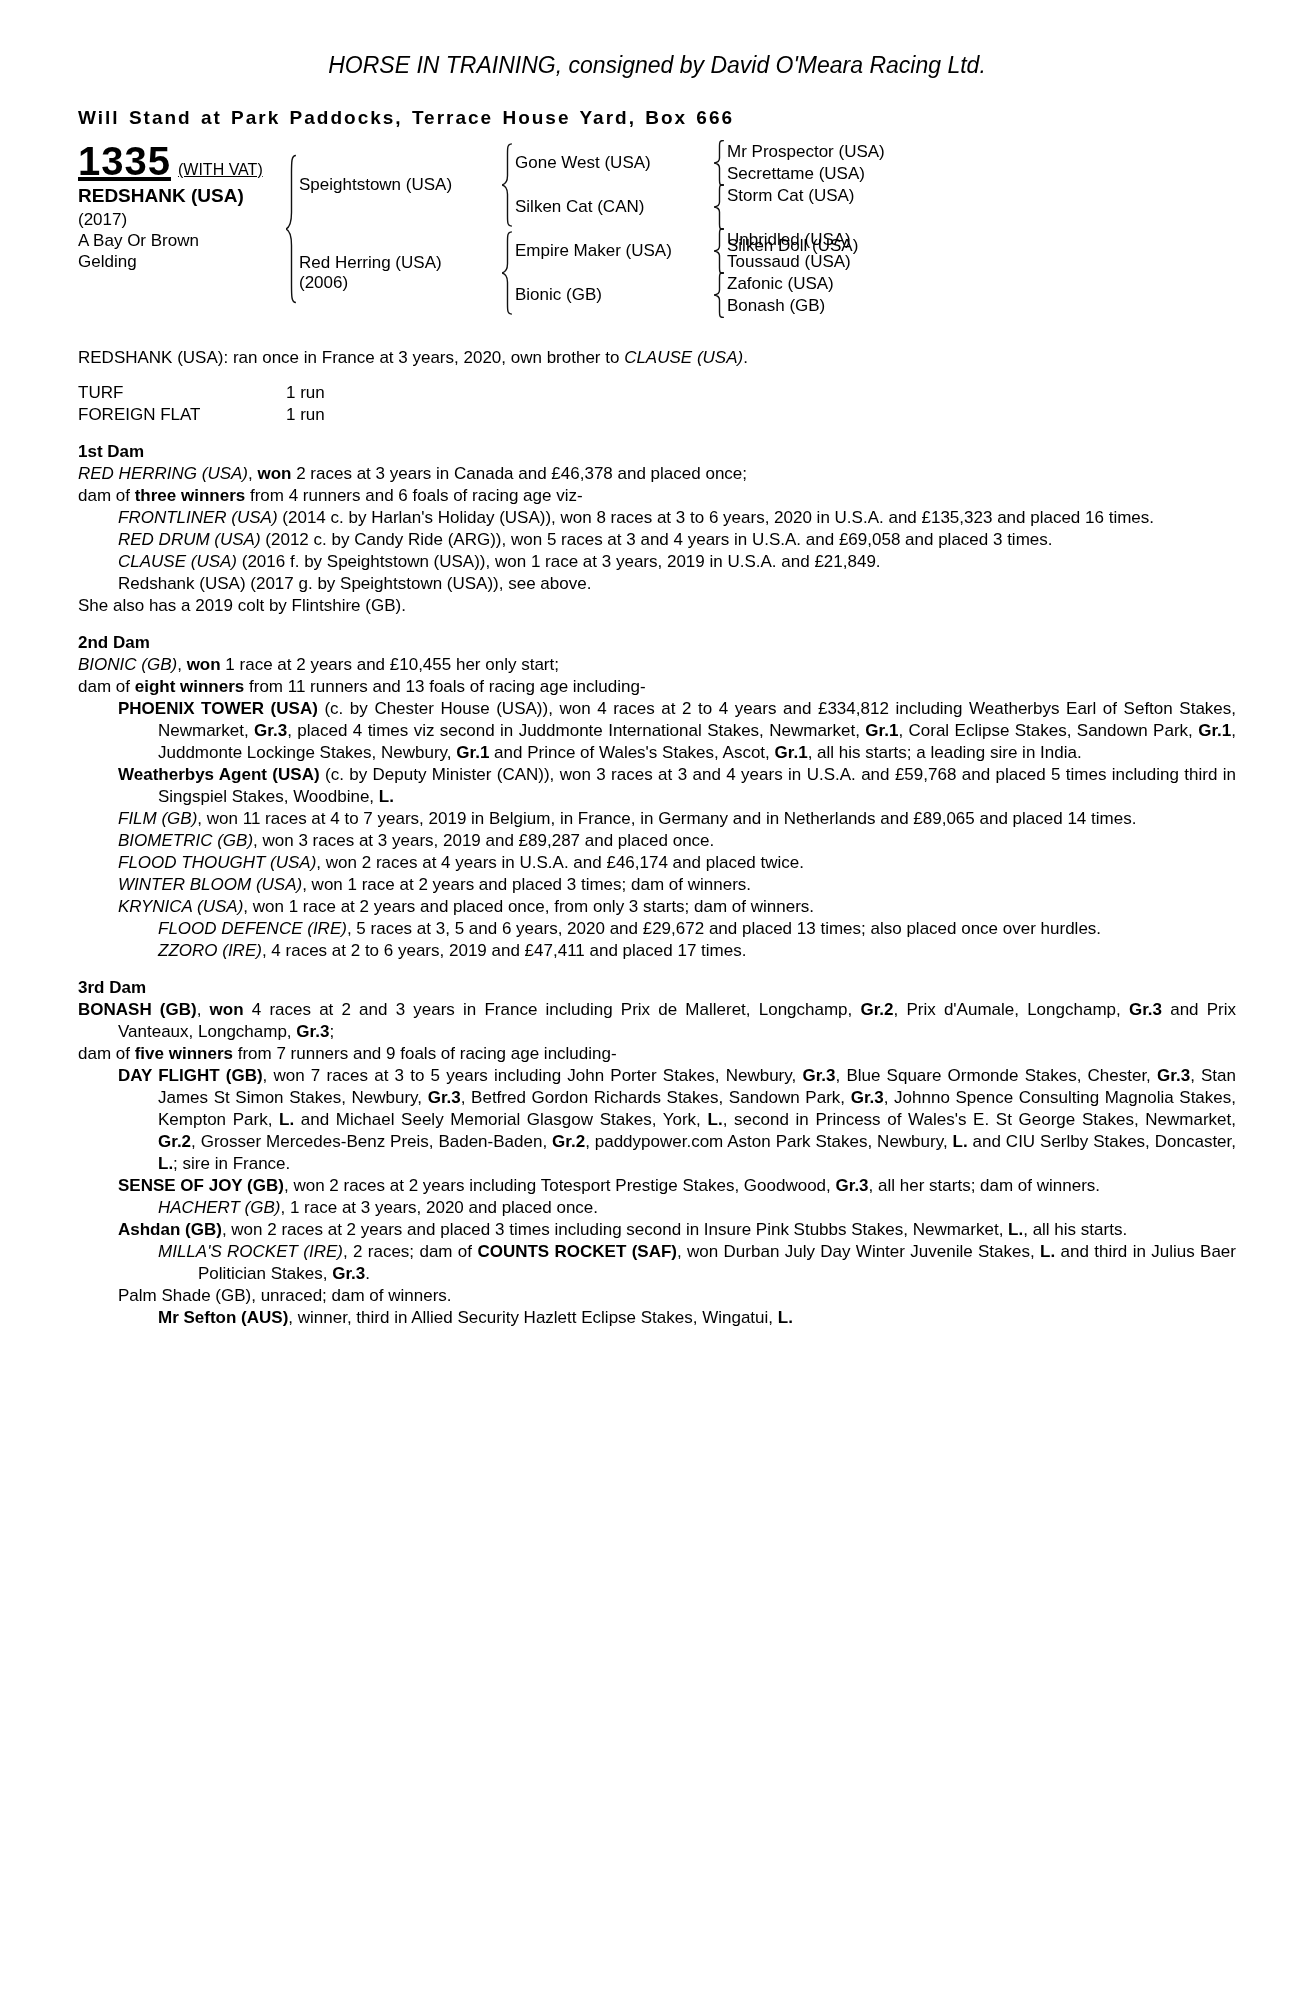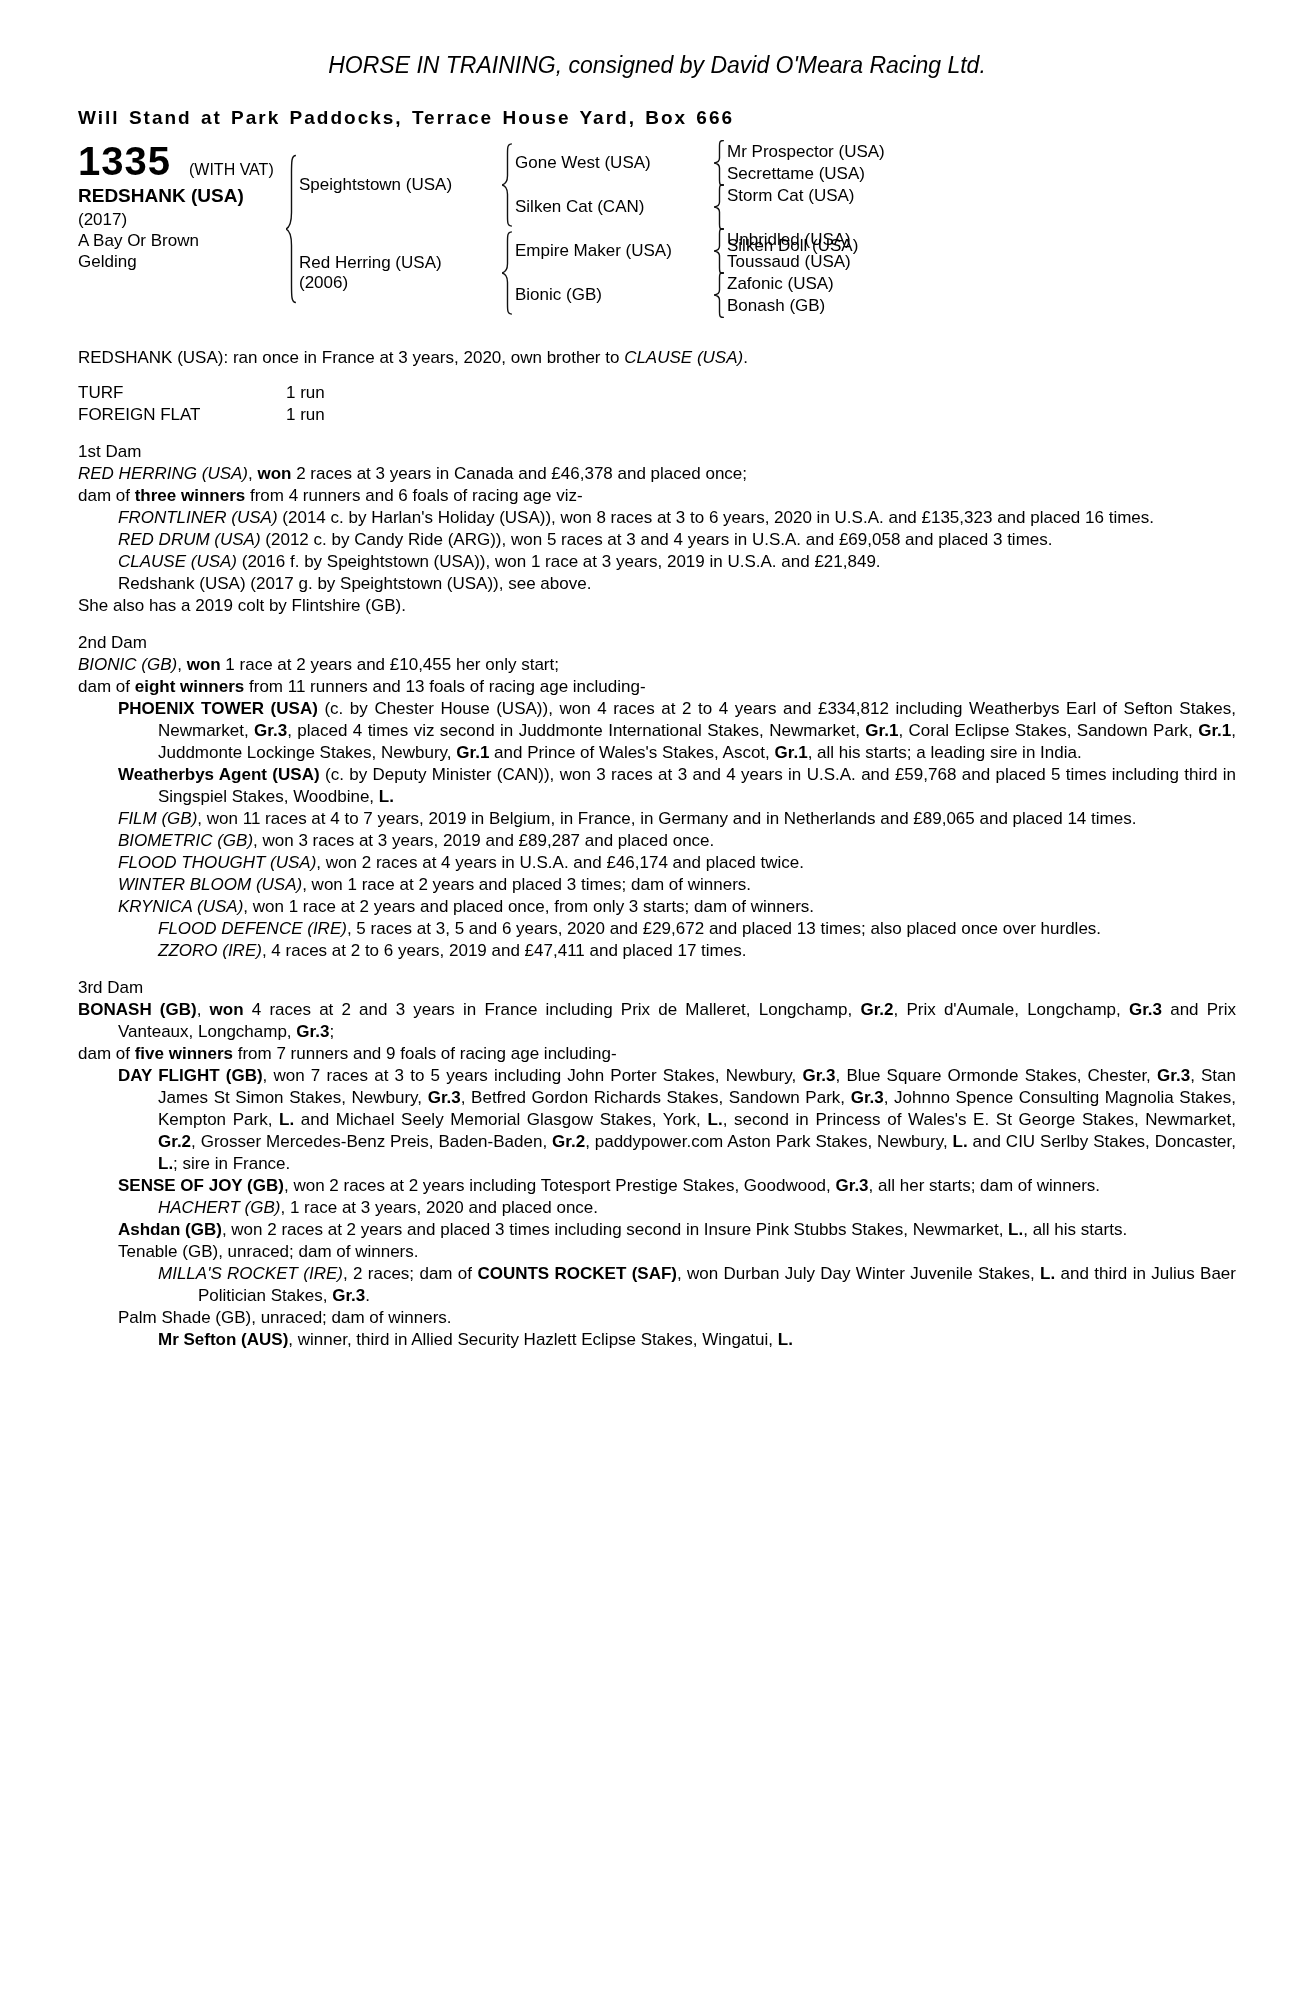--- a/index.html
+++ b/index.html
@@ -4,21 +4,21 @@
 <style>
   html,body{margin:0;padding:0;background:#ffffff;}
   body{width:1314px;height:2000px;font-family:"Liberation Sans",sans-serif;color:#000;}
   .sheet{padding:52px 78px 0 78px;}
 
   .page-title{text-align:center;font-style:italic;font-size:23px;margin-bottom:28px;}
   .stand-line{font-weight:bold;font-size:19px;letter-spacing:2px;word-spacing:2px;margin-bottom:12px;}
 
   .lot-row{display:flex;align-items:flex-start;margin-bottom:30px;}
   .lot-info{width:205px;flex:0 0 205px;}
-  .lot-number-line{display:flex;align-items:baseline;gap:18px;}
+  .lot-number-line{display:flex;align-items:baseline;gap:7px;text-decoration:underline;}
   .lot-number{font-size:40px;font-weight:bold;letter-spacing:1px;line-height:40px;}
   .vat{font-size:16px;}
   .horse-name{font-size:19px;font-weight:bold;margin-top:4px;}
   .foaled{font-size:17px;margin-top:2px;line-height:21px;}
   .colour{font-size:17px;line-height:21px;}
 
   .ped-grid{display:grid;flex:1;grid-template-columns:16px 200px 16px 196px 16px 1fr;grid-template-rows:repeat(8,22px);}
   .cell{display:flex;align-items:center;font-size:17px;line-height:20px;}
   .cell .stack{display:block;}
   .brace-cell{display:flex;align-items:center;justify-content:center;}
@@ -33,21 +33,21 @@
   .lvl0.hang{padding-left:40px;text-indent:-40px;}
   .lvl1{padding-left:80px;text-indent:-40px;}
   .lvl2{padding-left:120px;text-indent:-40px;}
   .b{font-weight:bold;}
   .i{font-style:italic;}
 
   .race-record{margin-top:13px;}
   .rr-row{display:flex;gap:48px;}
   .rr-label{width:160px;flex:0 0 160px;}
 
-  .sec-heading{font-weight:normal;font-size:17px;line-height:22px;margin-top:15px;}
+  .sec-heading{font-weight:bold;font-size:17px;line-height:22px;margin-top:15px;}
 </style>
 </head>
 <body>
 
 <div class="sheet">
 
   <div class="page-title">HORSE IN TRAINING, consigned by David O'Meara Racing Ltd.</div>
 
   <div class="stand-line">Will Stand at Park Paddocks, Terrace House Yard, Box 666</div>
 
@@ -165,19 +165,18 @@
       <div class="para body-text lvl1"><span class="i">KRYNICA (USA)</span><span class="">, won 1 race at 2 years and placed once, from only 3 starts; dam of winners.</span></div>
       <div class="para body-text lvl2"><span class="i">FLOOD DEFENCE (IRE)</span><span class="">, 5 races at 3, 5 and 6 years, 2020 and £29,672 and placed 13 times; also placed once over hurdles.</span></div>
       <div class="para body-text lvl2"><span class="i">ZZORO (IRE)</span><span class="">, 4 races at 2 to 6 years, 2019 and £47,411 and placed 17 times.</span></div>
       <div class="sec-heading">3rd Dam</div>
       <div class="para body-text lvl0 hang"><span class="b ">BONASH (GB)</span><span class="">, </span><span class="b ">won</span><span class=""> 4 races at 2 and 3 years in France including Prix de Malleret, Longchamp, </span><span class="b ">Gr.2</span><span class="">, Prix d'Aumale, Longchamp, </span><span class="b ">Gr.3</span><span class=""> and Prix Vanteaux, Longchamp, </span><span class="b ">Gr.3</span><span class="">;</span></div>
       <div class="para body-text lvl0"><span class="">dam of </span><span class="b ">five winners</span><span class=""> from 7 runners and 9 foals of racing age including-</span></div>
       <div class="para body-text lvl1"><span class="b ">DAY FLIGHT (GB)</span><span class="">, won 7 races at 3 to 5 years including John Porter Stakes, Newbury, </span><span class="b ">Gr.3</span><span class="">, Blue Square Ormonde Stakes, Chester, </span><span class="b ">Gr.3</span><span class="">, Stan James St Simon Stakes, Newbury, </span><span class="b ">Gr.3</span><span class="">, Betfred Gordon Richards Stakes, Sandown Park, </span><span class="b ">Gr.3</span><span class="">, Johnno Spence Consulting Magnolia Stakes, Kempton Park, </span><span class="b ">L.</span><span class=""> and Michael Seely Memorial Glasgow Stakes, York, </span><span class="b ">L.</span><span class="">, second in Princess of Wales's E. St George Stakes, Newmarket, </span><span class="b ">Gr.2</span><span class="">, Grosser Mercedes-Benz Preis, Baden-Baden, </span><span class="b ">Gr.2</span><span class="">, paddypower.com Aston Park Stakes, Newbury, </span><span class="b ">L.</span><span class=""> and CIU Serlby Stakes, Doncaster, </span><span class="b ">L.</span><span class="">; sire in France.</span></div>
       <div class="para body-text lvl1"><span class="b ">SENSE OF JOY (GB)</span><span class="">, won 2 races at 2 years including Totesport Prestige Stakes, Goodwood, </span><span class="b ">Gr.3</span><span class="">, all her starts; dam of winners.</span></div>
       <div class="para body-text lvl2"><span class="i">HACHERT (GB)</span><span class="">, 1 race at 3 years, 2020 and placed once.</span></div>
       <div class="para body-text lvl1"><span class="b ">Ashdan (GB)</span><span class="">, won 2 races at 2 years and placed 3 times including second in Insure Pink Stubbs Stakes, Newmarket, </span><span class="b ">L.</span><span class="">, all his starts.</span></div>
-      <div class="para body-text lvl1"><span class="">Tenable (GB), unraced; dam of winners.</span></div>
       <div class="para body-text lvl2"><span class="i">MILLA'S ROCKET (IRE)</span><span class="">, 2 races; dam of </span><span class="b ">COUNTS ROCKET (SAF)</span><span class="">, won Durban July Day Winter Juvenile Stakes, </span><span class="b ">L.</span><span class=""> and third in Julius Baer Politician Stakes, </span><span class="b ">Gr.3</span><span class="">.</span></div>
       <div class="para body-text lvl1"><span class="">Palm Shade (GB), unraced; dam of winners.</span></div>
       <div class="para body-text lvl2"><span class="b ">Mr Sefton (AUS)</span><span class="">, winner, third in Allied Security Hazlett Eclipse Stakes, Wingatui, </span><span class="b ">L.</span></div>
     </div>
 
 </div>
 
 </body></html>

